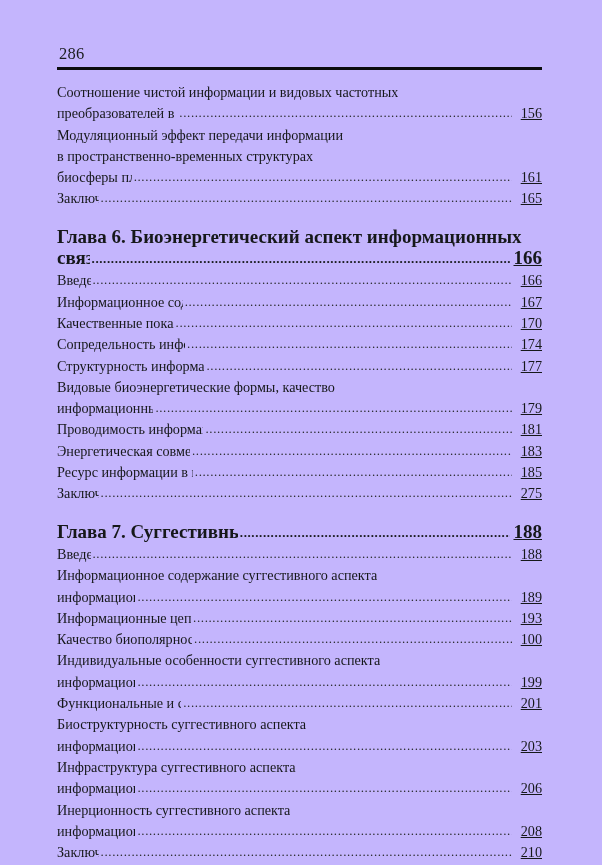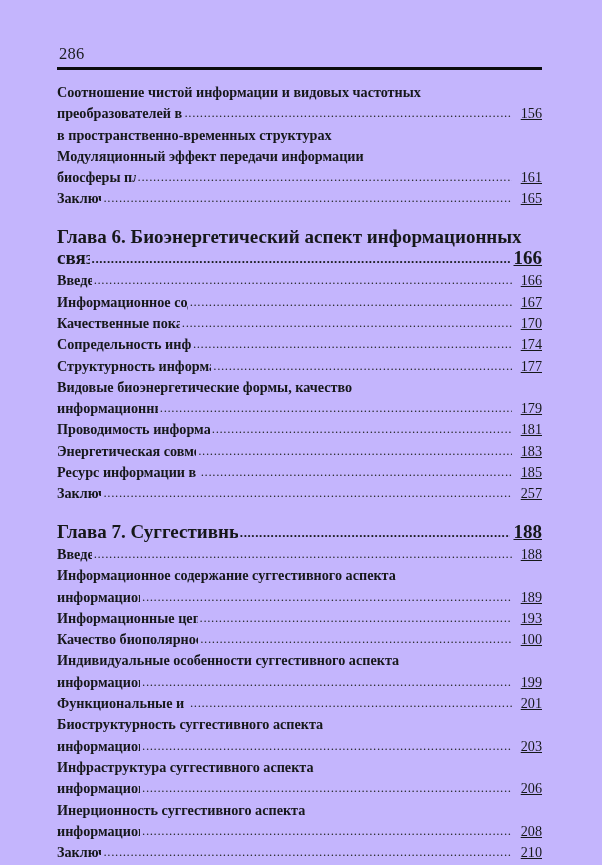--- a/index.html
+++ b/index.html
@@ -60,21 +60,20 @@
     width: 100%;
     font-size: 14.2px;
     line-height: 21.3px;
     white-space: nowrap;
   }
 
   .toc-line .label {
     flex: 0 1 auto;
     overflow: hidden;
     text-overflow: clip;
-    font-weight: bold;
   }
 
   .toc-line .leader {
     flex: 1 1 auto;
     min-width: 6px;
     margin: 0 1px 0 2px;
     overflow: hidden;
     font-size: 13px;
     letter-spacing: 0.6px;
     color: #2a2c2e;
@@ -121,24 +120,24 @@
       <div class="toc-block">
         <div class="toc-line cont">
           <span class="label">Соотношение чистой информации и видовых частотных</span>
         </div>
         <div class="toc-line">
           <span class="label">преобразователей в биосфере планетарной</span>
           <span class="leader"></span>
           <span class="pageno">156</span>
         </div>
         <div class="toc-line cont">
+          <span class="label">Модуляционный эффект передачи информации</span>
+        </div>
+        <div class="toc-line cont">
           <span class="label">в пространственно-временных структурах</span>
-        </div>
-        <div class="toc-line cont">
-          <span class="label">Модуляционный эффект передачи информации</span>
         </div>
         <div class="toc-line">
           <span class="label">биосферы планетарной</span>
           <span class="leader"></span>
           <span class="pageno">161</span>
         </div>
         <div class="toc-line">
           <span class="label">Заключение</span>
           <span class="leader"></span>
           <span class="pageno">165</span>
@@ -198,21 +197,21 @@
           <span class="pageno">183</span>
         </div>
         <div class="toc-line">
           <span class="label">Ресурс информации в видовых формах природных</span>
           <span class="leader"></span>
           <span class="pageno">185</span>
         </div>
         <div class="toc-line">
           <span class="label">Заключение</span>
           <span class="leader"></span>
-          <span class="pageno">257</span>
+          <span class="pageno">275</span>
         </div>
       </div>
       <div class="block-gap"></div>
       <div class="toc-block">
         <div class="toc-line chapter">
           <span class="label">Глава 7. Суггестивный аспект информационных связей</span>
           <span class="leader"></span>
           <span class="pageno">188</span>
         </div>
         <div class="toc-line">

